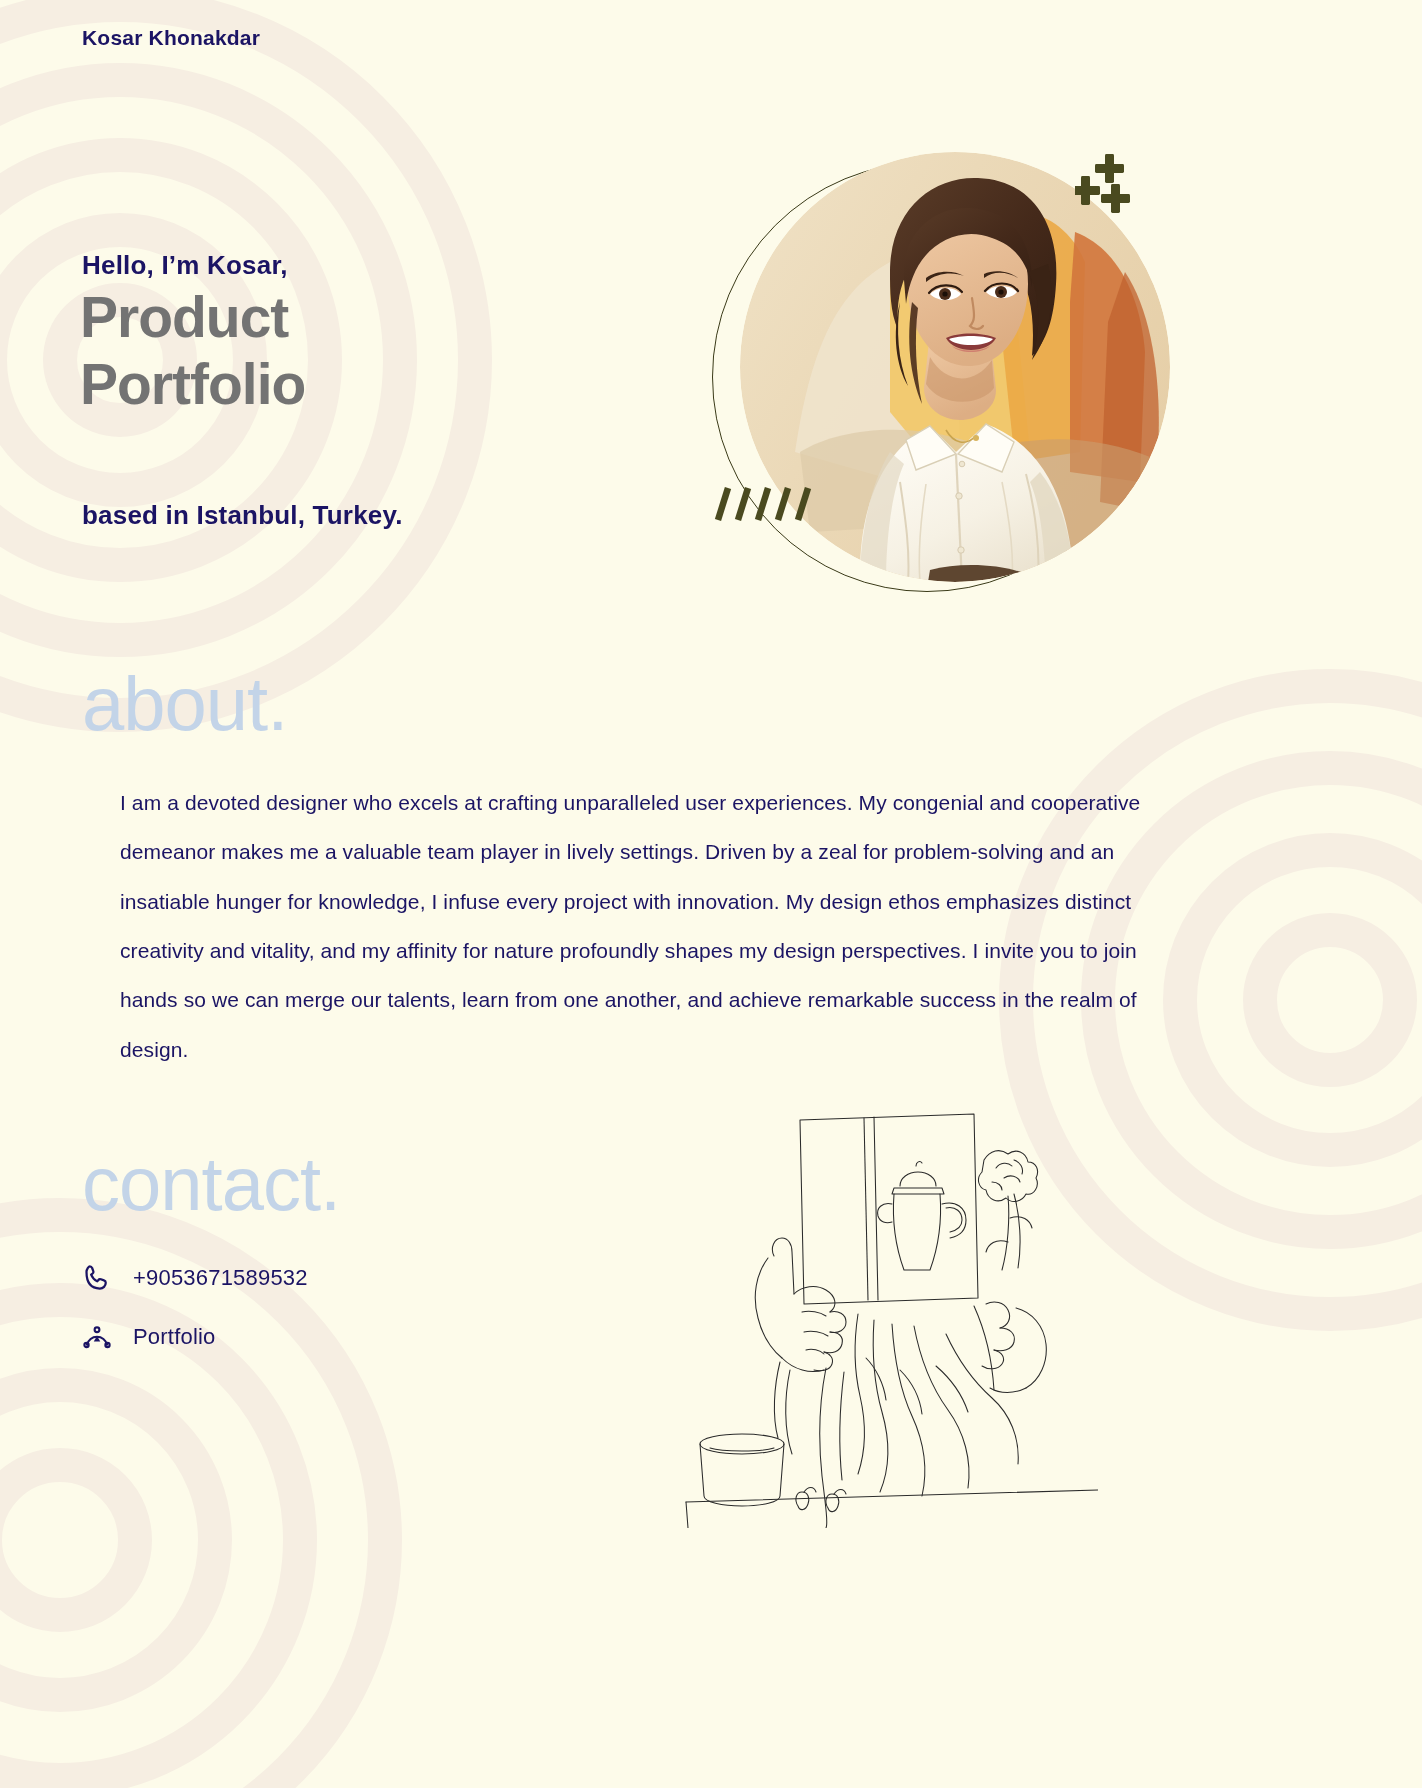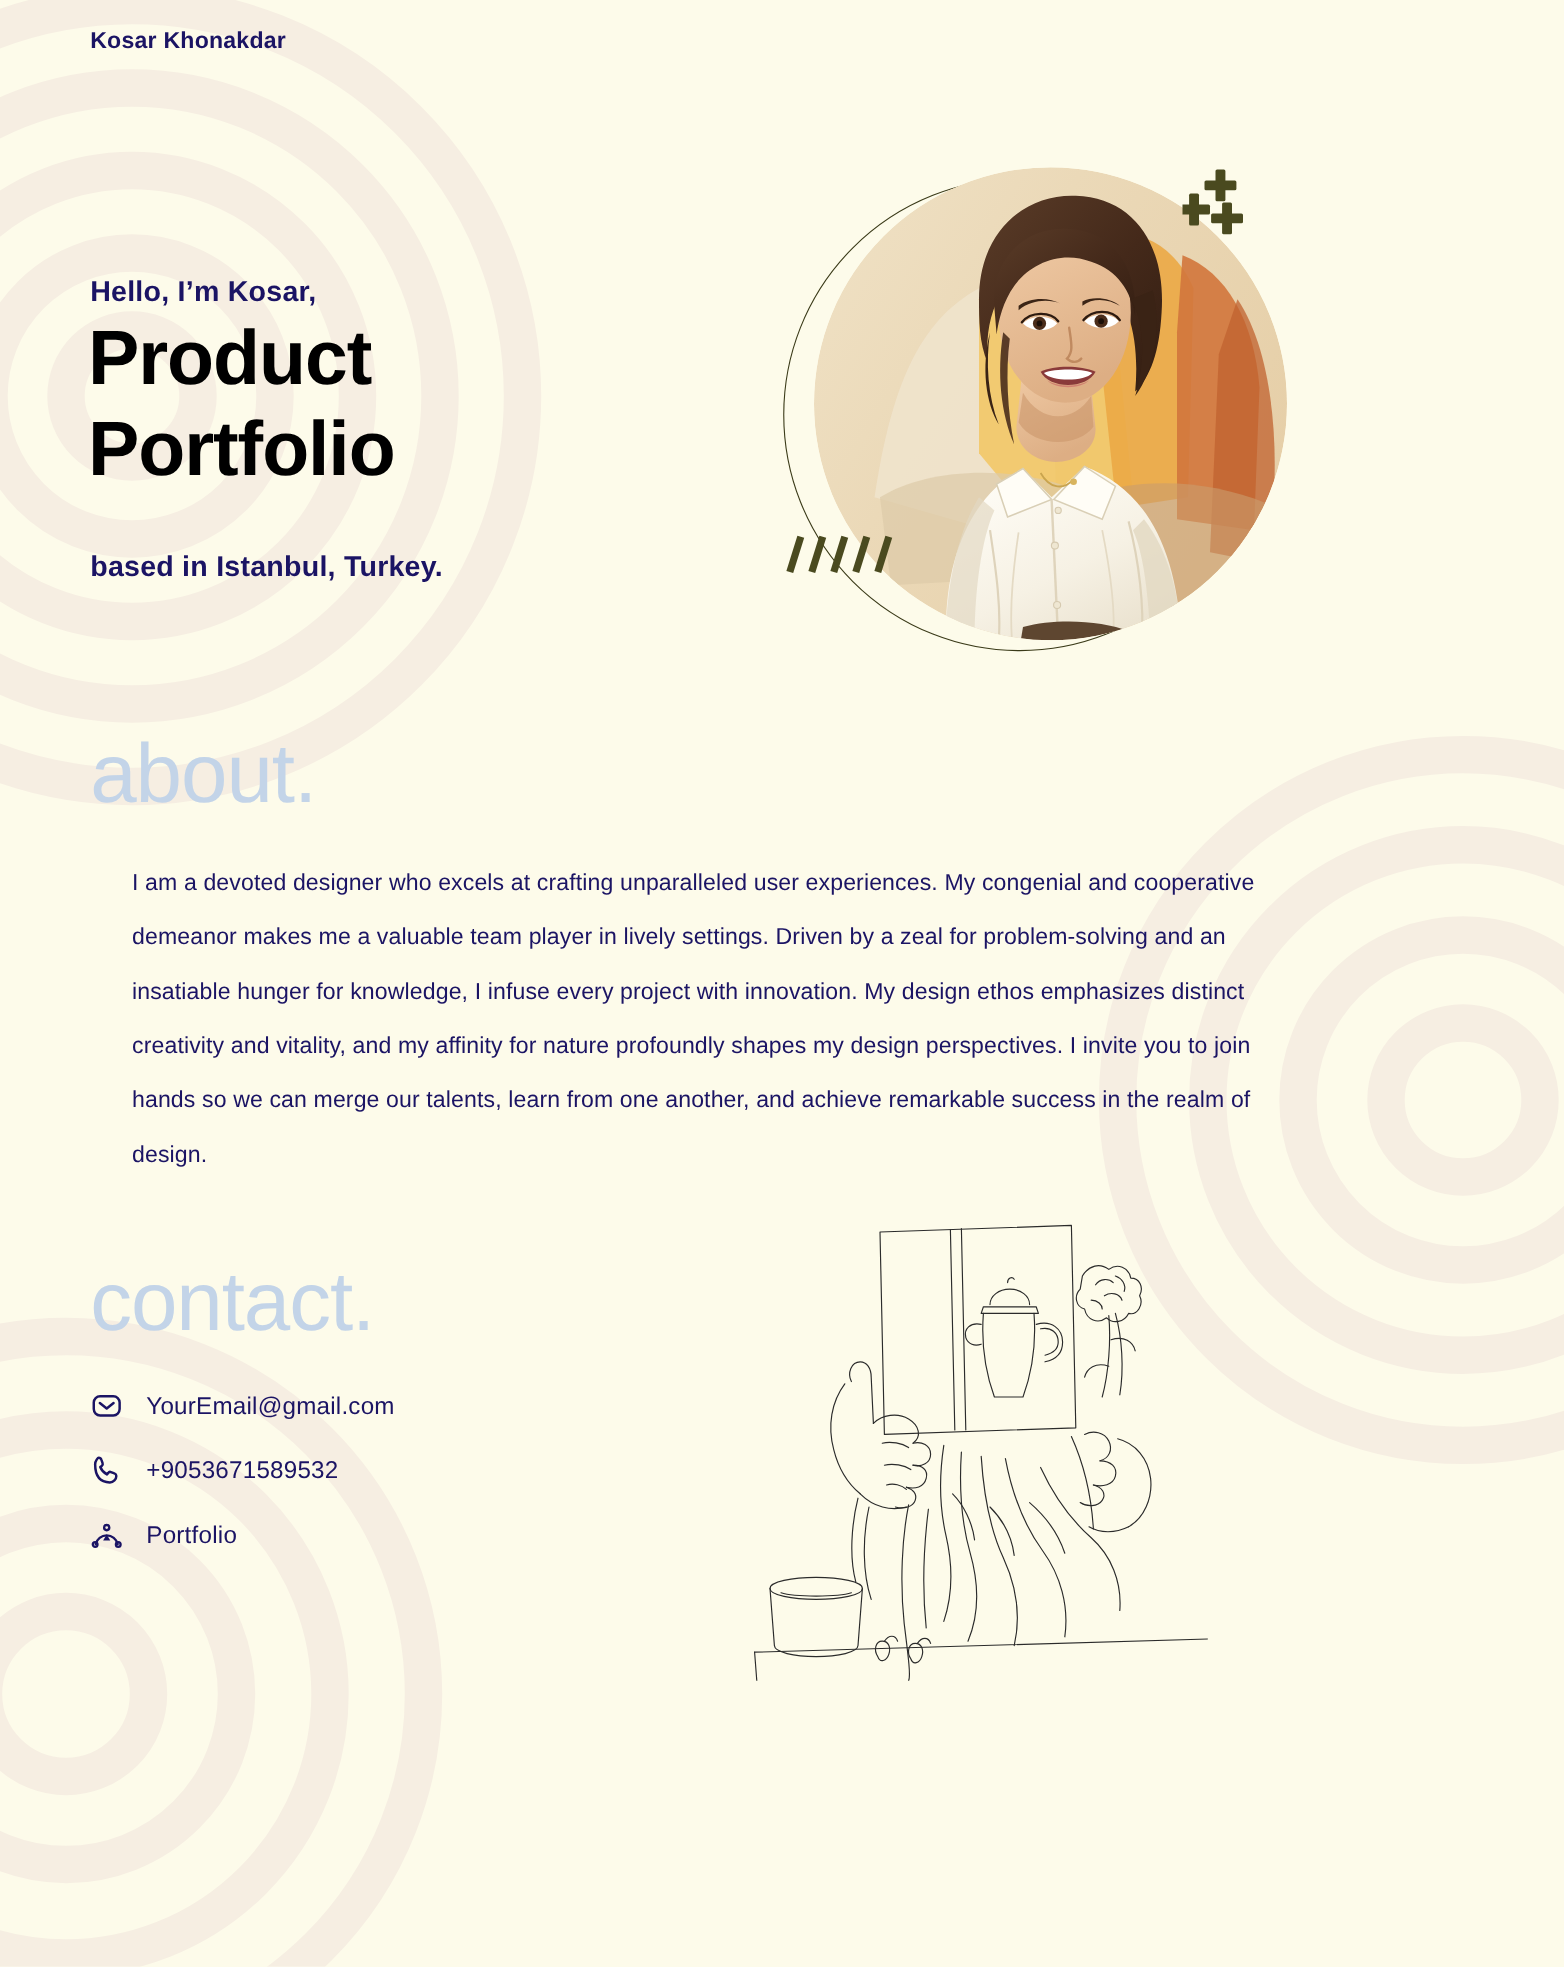--- a/index.html
+++ b/index.html
@@ -50,24 +50,24 @@
     font-size:26px;
     font-weight:bold;
     color:#1B1464;
     letter-spacing:0.2px;
     z-index:5;
   }
   .hero-title {
     position:absolute;
     left:80px;
     top:284px;
-    font-size:70px;
+    font-size:57px;
     font-weight:bold;
     line-height:1.18;
-    color:#000000;
+    color:#737373;
     letter-spacing:-1px;
     z-index:5;
   }
   .hero-title span { display:block; }
   .hero-location {
     position:absolute;
     left:82px;
     top:500px;
     font-size:26px;
     font-weight:bold;
@@ -365,29 +365,20 @@
   </div>
 
   <div class="section-heading heading-about">about.</div>
 
   <p class="about-text">I am a devoted designer who excels at crafting unparalleled user experiences. My congenial and cooperative demeanor makes me a valuable team player in lively settings. Driven by a zeal for problem-solving and an insatiable hunger for knowledge, I infuse every project with innovation. My design ethos emphasizes distinct creativity and vitality, and my affinity for nature profoundly shapes my design perspectives. I invite you to join hands so we can merge our talents, learn from one another, and achieve remarkable success in the realm of design.</p>
 
   <div class="section-heading heading-contact">contact.</div>
 
   <div class="contact-list">
 
-    <div class="contact-item">
-      <span class="contact-icon">
-        <svg viewBox="0 0 24 24" width="30" height="30" fill="none" stroke="#1B1464" stroke-width="1.8" stroke-linecap="round" stroke-linejoin="round">
-          <rect x="2.6" y="5" width="18.8" height="14" rx="4.6"></rect>
-          <path d="M7 10l5 4 5-4"></path>
-        </svg>
-      </span>
-      <span class="contact-label">YourEmail@gmail.com</span>
-    </div>
 
     <div class="contact-item">
       <span class="contact-icon">
         <svg viewBox="0 0 24 24" width="30" height="30" fill="none" stroke="#1B1464" stroke-width="1.8" stroke-linecap="round" stroke-linejoin="round">
           <path d="M6.2 2.6c1 0 1.6.5 1.9 1.4l.9 2.5c.3.8.1 1.5-.6 2l-1.1.8c.9 2.3 2.6 4.2 4.9 5.4l.9-1.1c.5-.7 1.2-.9 2-.6l2.5.9c.9.3 1.4.9 1.4 1.9 0 2.6-2.1 4.7-4.7 4.7C7.4 20.4 3.6 16.6 3.6 7.3c0-2.6 2.1-4.7 2.6-4.7z"></path>
         </svg>
       </span>
       <span class="contact-label">+9053671589532</span>
     </div>
 

